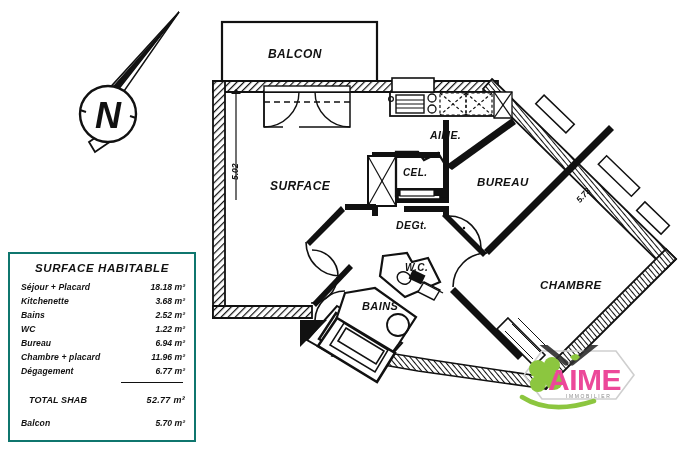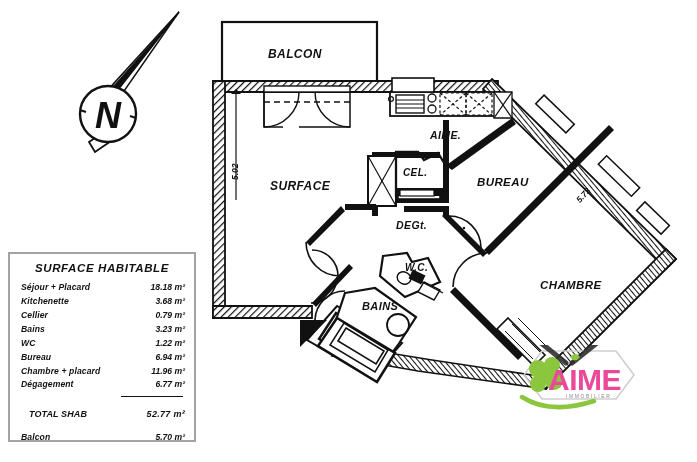--- a/index.html
+++ b/index.html
@@ -8,21 +8,21 @@
     width:697px;height:462px;position:relative;overflow:hidden;
     font-family:"Liberation Sans", sans-serif;
     background:#ffffff;
   }
   #stage{position:absolute;left:0;top:0;width:697px;height:393px;}
   svg#plan{position:absolute;left:0;top:0;width:697px;height:462px;}
 
   
   .legend{
     position:absolute;left:8px;top:252px;width:188px;height:190px;
-    border:2px solid #a3a3a3;background:#fff;box-sizing:border-box;
+    border:2px solid #0f766e;background:#fff;box-sizing:border-box;
     padding:6px 0 0 0;
   }
   .legend-title{
     text-align:center;font-style:italic;font-weight:bold;
     font-size:11.5px;letter-spacing:.6px;color:#111;
     padding:2px 0 7px 0;
   }
   .legend-rows{padding:0 9px 0 11px;}
   .lrow{
     display:flex;justify-content:space-between;align-items:baseline;
@@ -311,26 +311,22 @@
 
       <div class="lrow">
         <span class="lname">Séjour  + Placard</span>
         <span class="lval">18.18 m²</span>
       </div>
       <div class="lrow">
         <span class="lname">Kitchenette</span>
         <span class="lval">3.68 m²</span>
       </div>
       <div class="lrow">
-        <span class="lname">Cellier</span>
-        <span class="lval">0.79 m²</span>
-      </div>
-      <div class="lrow">
         <span class="lname">Bains</span>
-        <span class="lval">3.23 m²</span>
+        <span class="lval">2.52 m²</span>
       </div>
       <div class="lrow">
         <span class="lname">WC</span>
         <span class="lval">1.22 m²</span>
       </div>
       <div class="lrow">
         <span class="lname">Bureau</span>
         <span class="lval">6.94 m²</span>
       </div>
       <div class="lrow">

